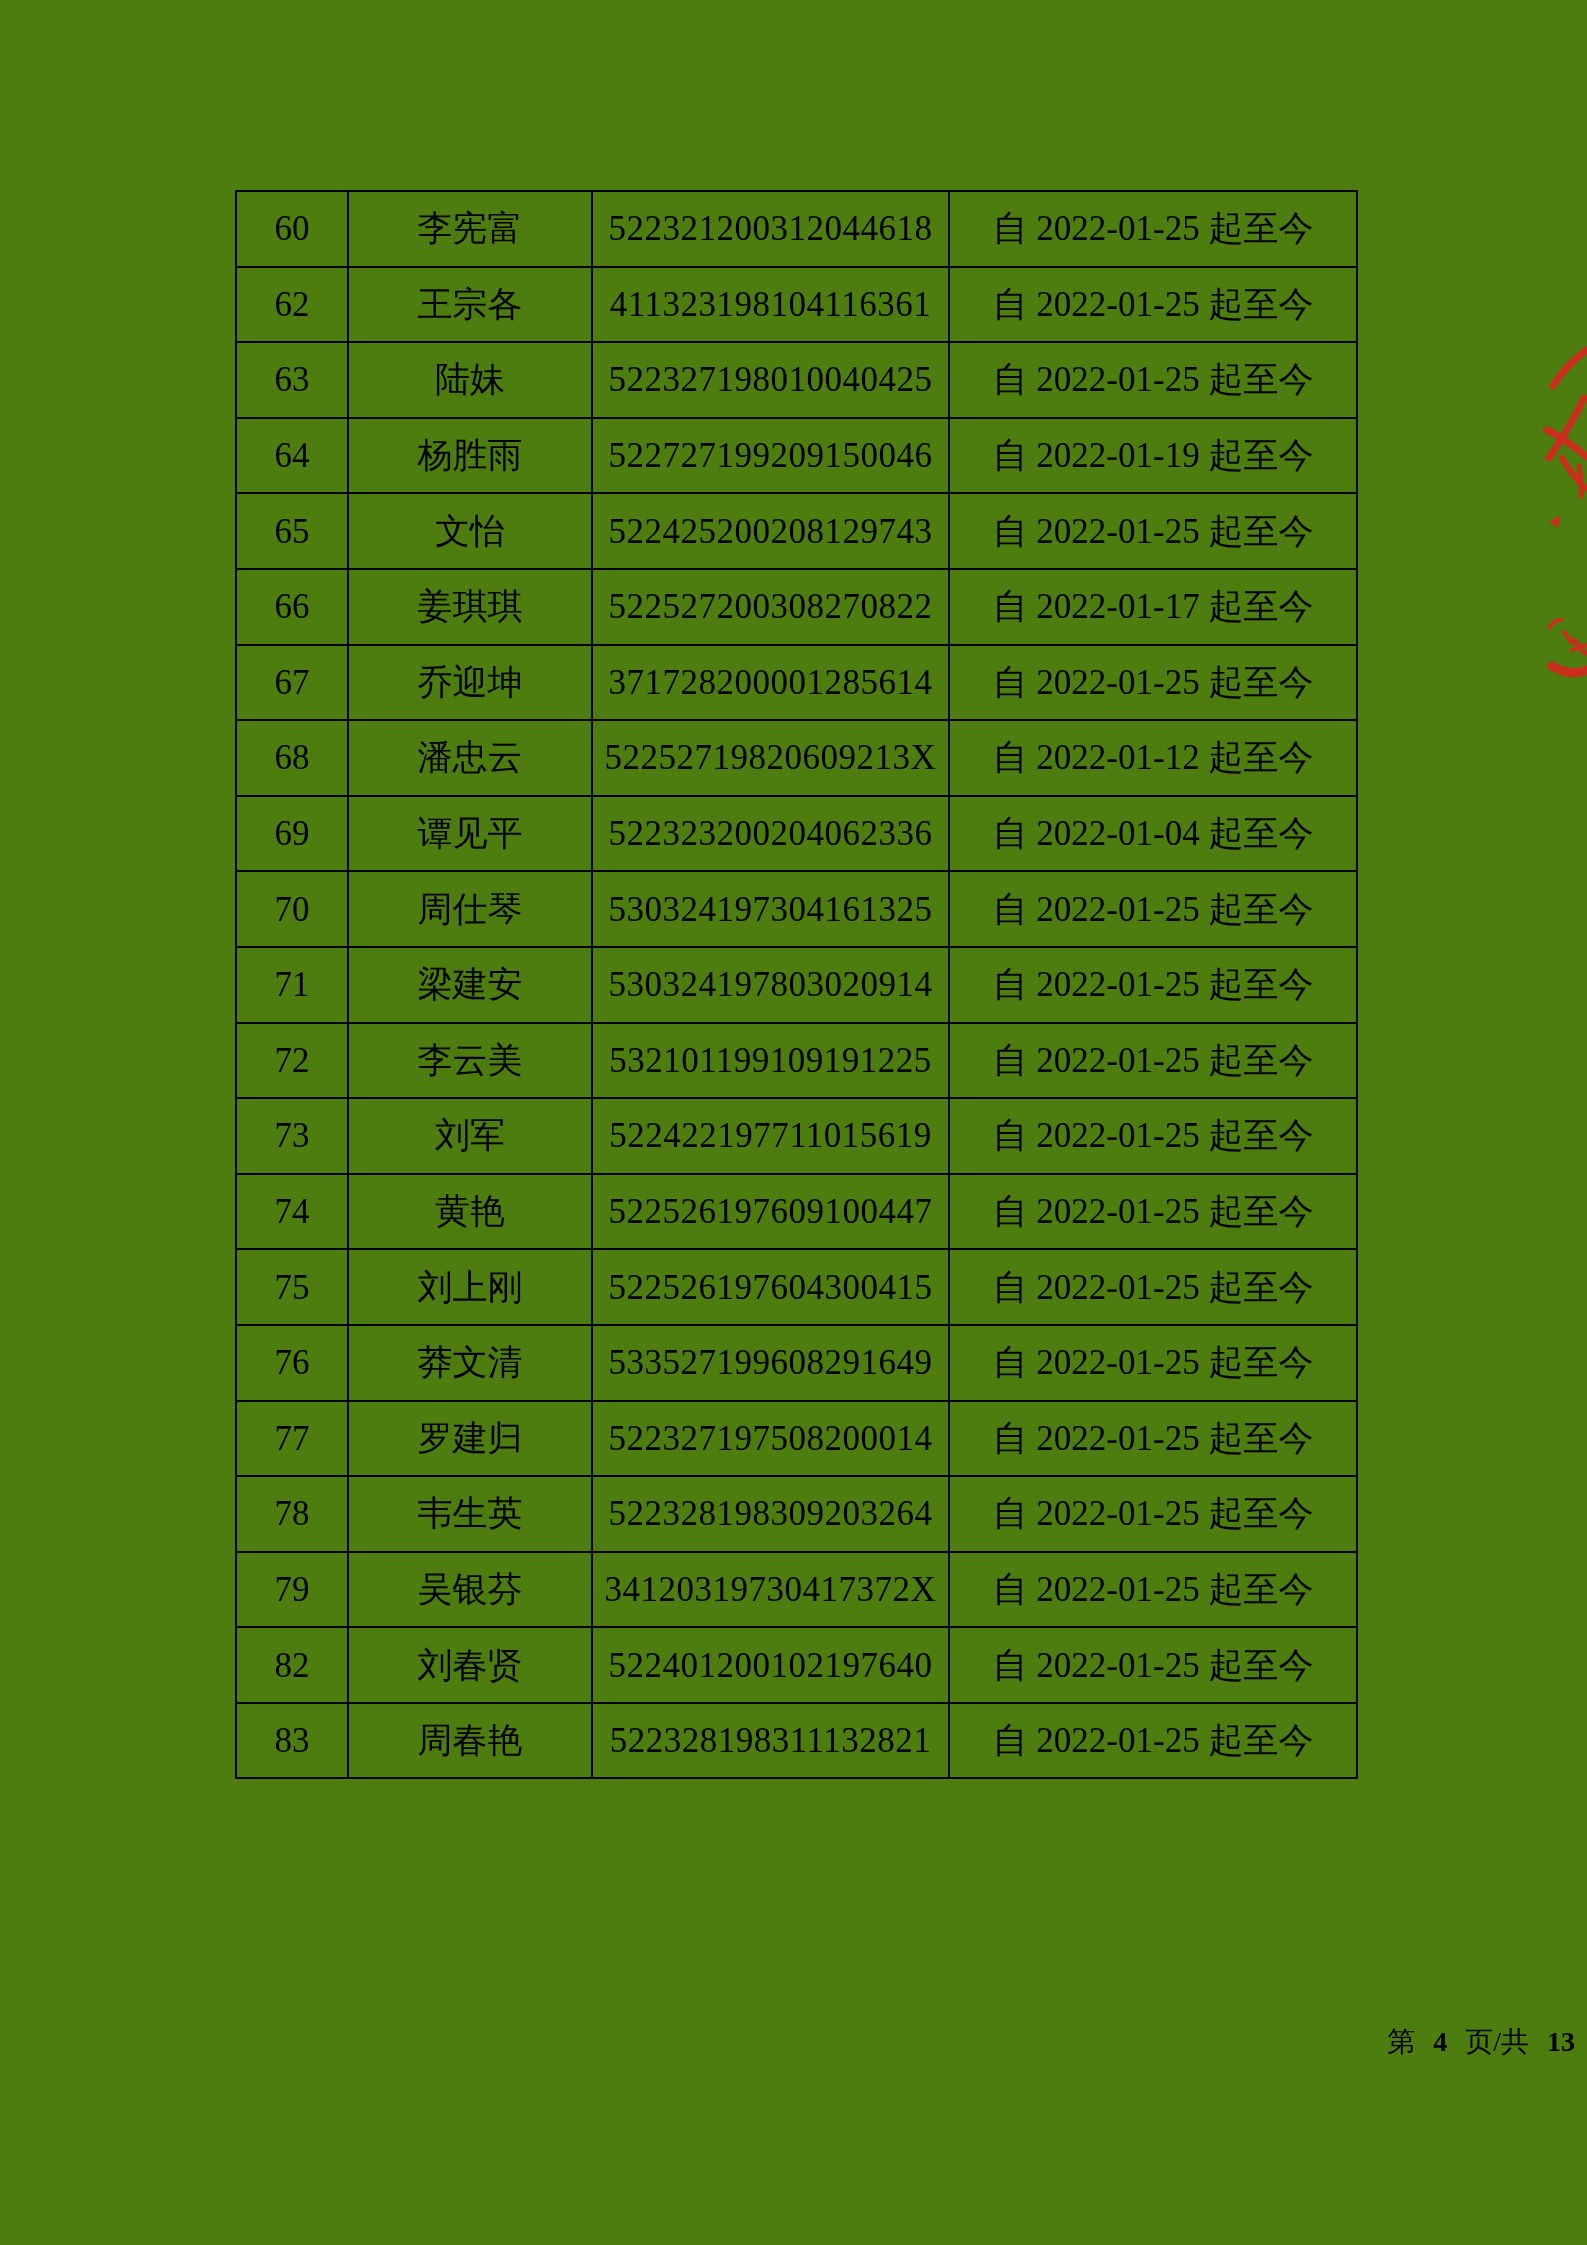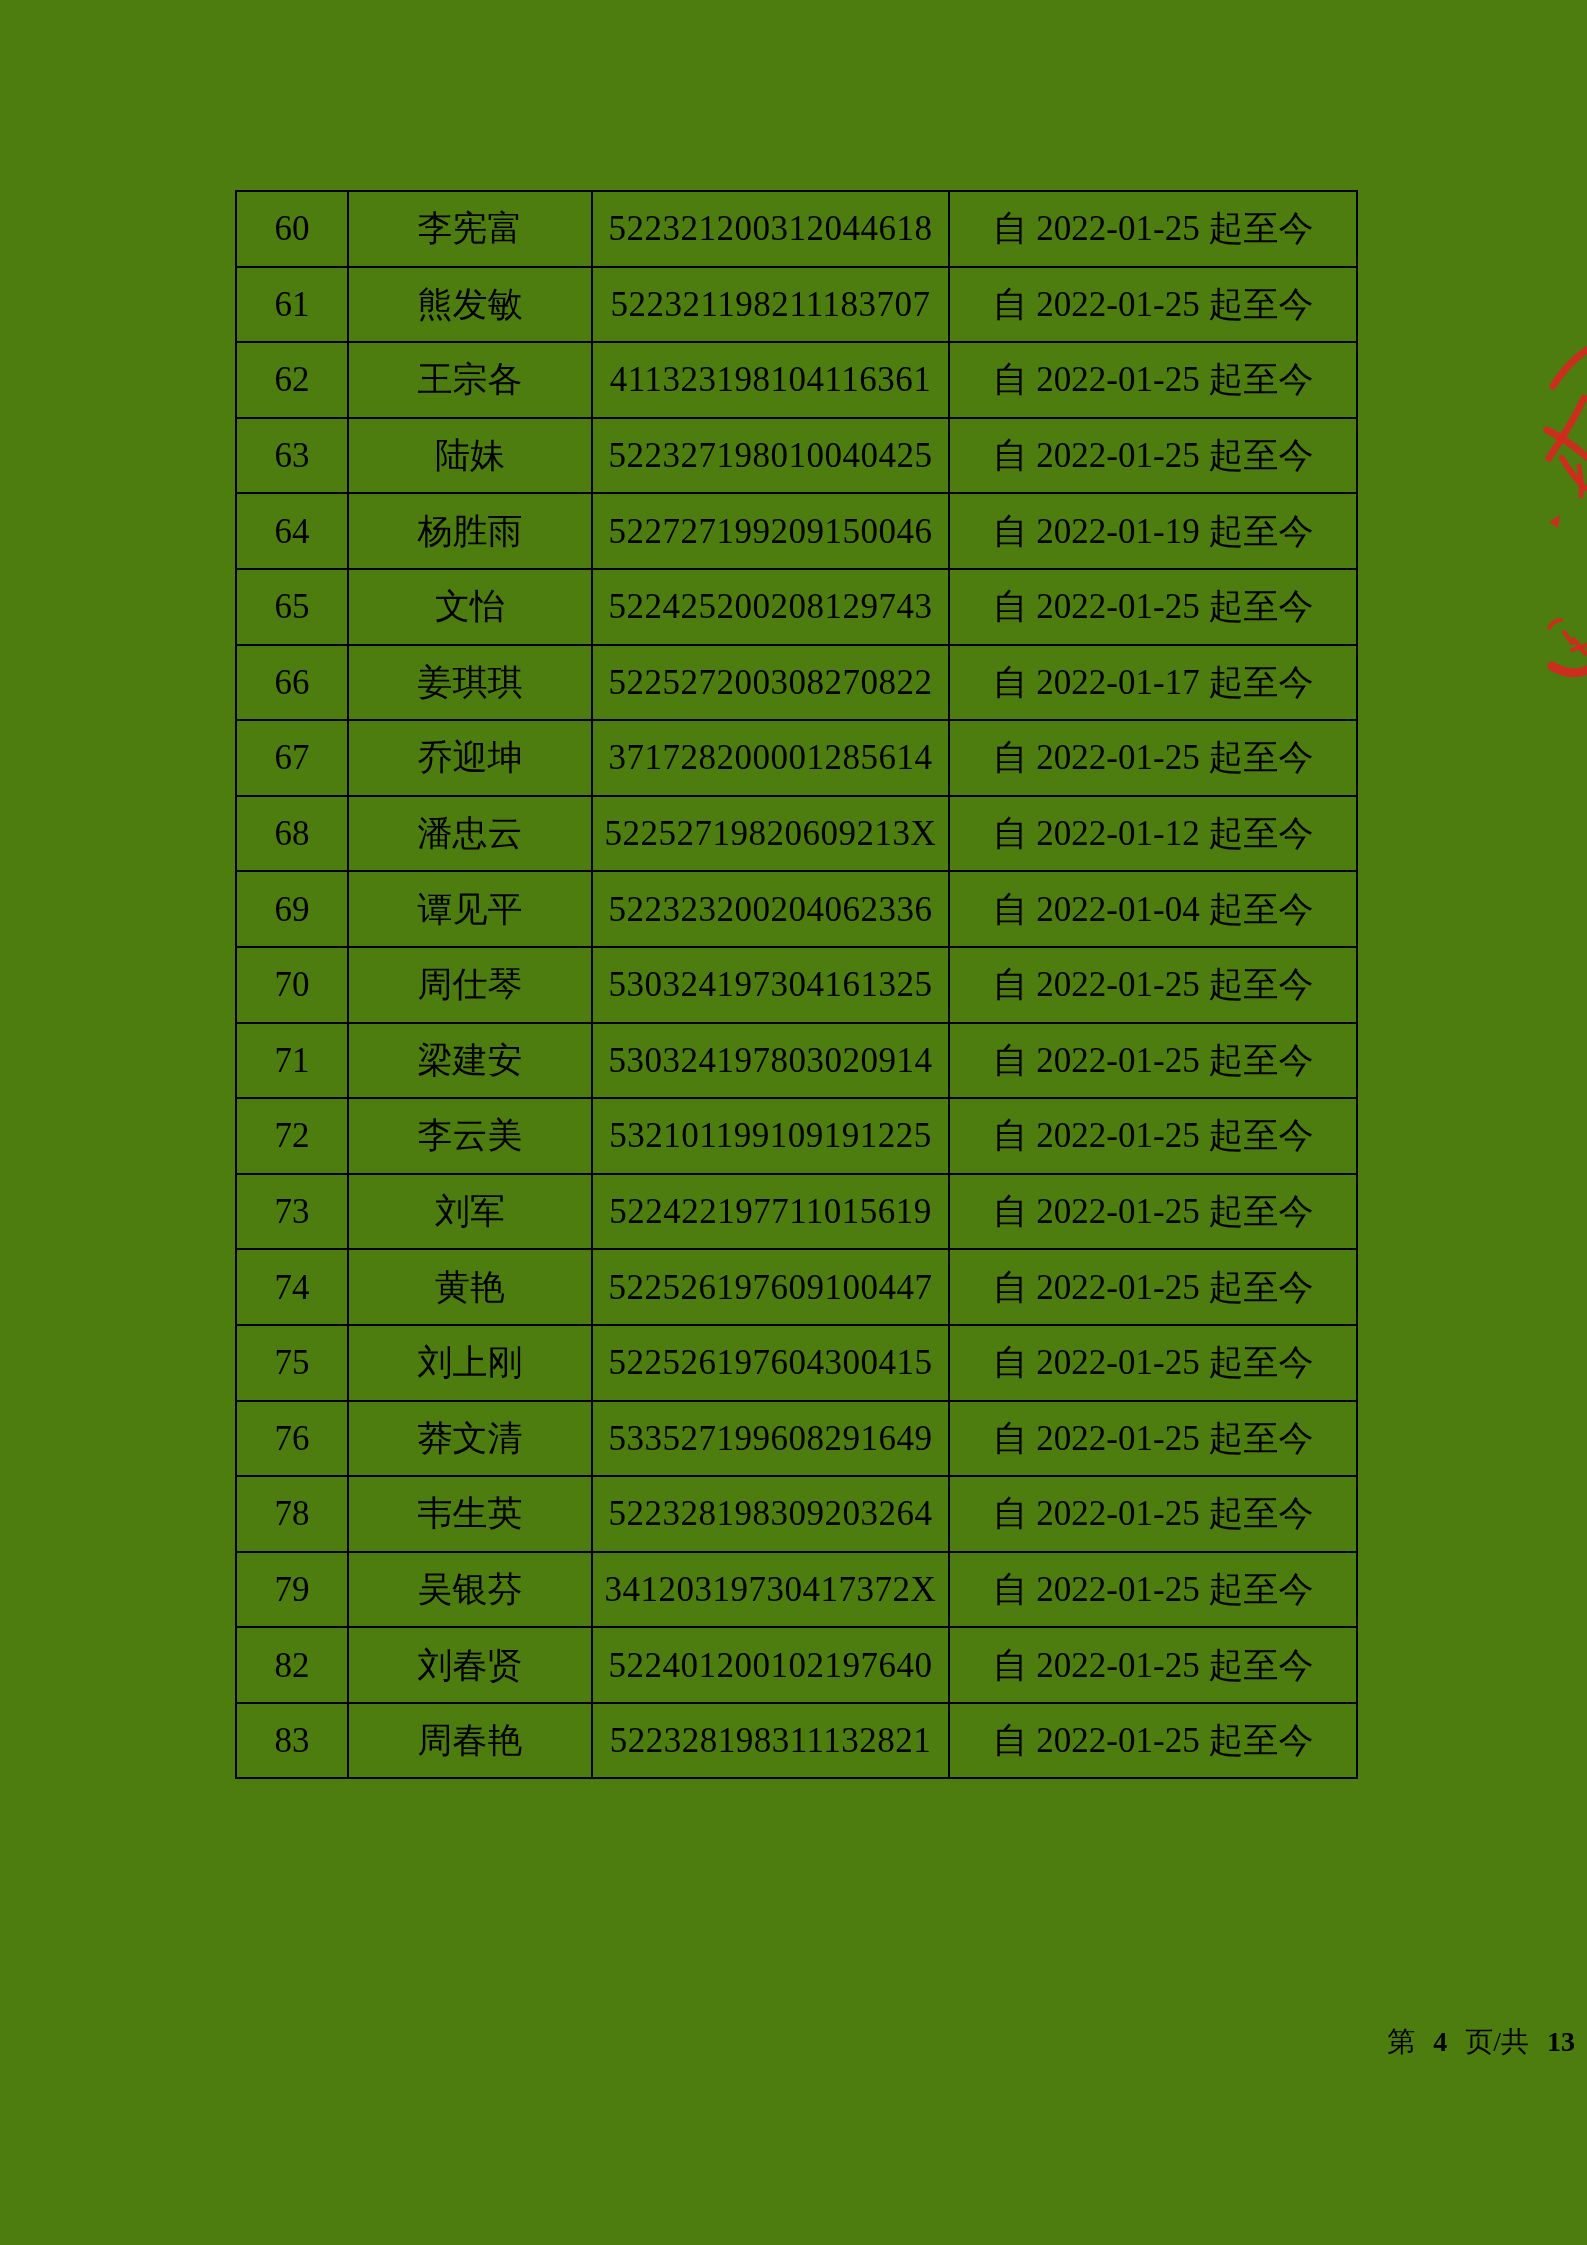--- a/index.html
+++ b/index.html
@@ -95,26 +95,20 @@
       <col class="col-period">
     </colgroup>
     <tbody>
     <tr>
       <td class="c-index">60</td>
       <td class="c-name">李宪富</td>
       <td class="c-id">522321200312044618</td>
       <td class="c-period">自 2022-01-25 起至今</td>
     </tr>
 
-    <tr>
-      <td class="c-index">61</td>
-      <td class="c-name">熊发敏</td>
-      <td class="c-id">522321198211183707</td>
-      <td class="c-period">自 2022-01-25 起至今</td>
-    </tr>
 
     <tr>
       <td class="c-index">62</td>
       <td class="c-name">王宗各</td>
       <td class="c-id">411323198104116361</td>
       <td class="c-period">自 2022-01-25 起至今</td>
     </tr>
 
     <tr>
       <td class="c-index">63</td>
@@ -207,20 +201,26 @@
       <td class="c-period">自 2022-01-25 起至今</td>
     </tr>
 
     <tr>
       <td class="c-index">76</td>
       <td class="c-name">莽文清</td>
       <td class="c-id">533527199608291649</td>
       <td class="c-period">自 2022-01-25 起至今</td>
     </tr>
 
+    <tr>
+      <td class="c-index">77</td>
+      <td class="c-name">罗建归</td>
+      <td class="c-id">522327197508200014</td>
+      <td class="c-period">自 2022-01-25 起至今</td>
+    </tr>
 
     <tr>
       <td class="c-index">78</td>
       <td class="c-name">韦生英</td>
       <td class="c-id">522328198309203264</td>
       <td class="c-period">自 2022-01-25 起至今</td>
     </tr>
 
     <tr>
       <td class="c-index">79</td>

